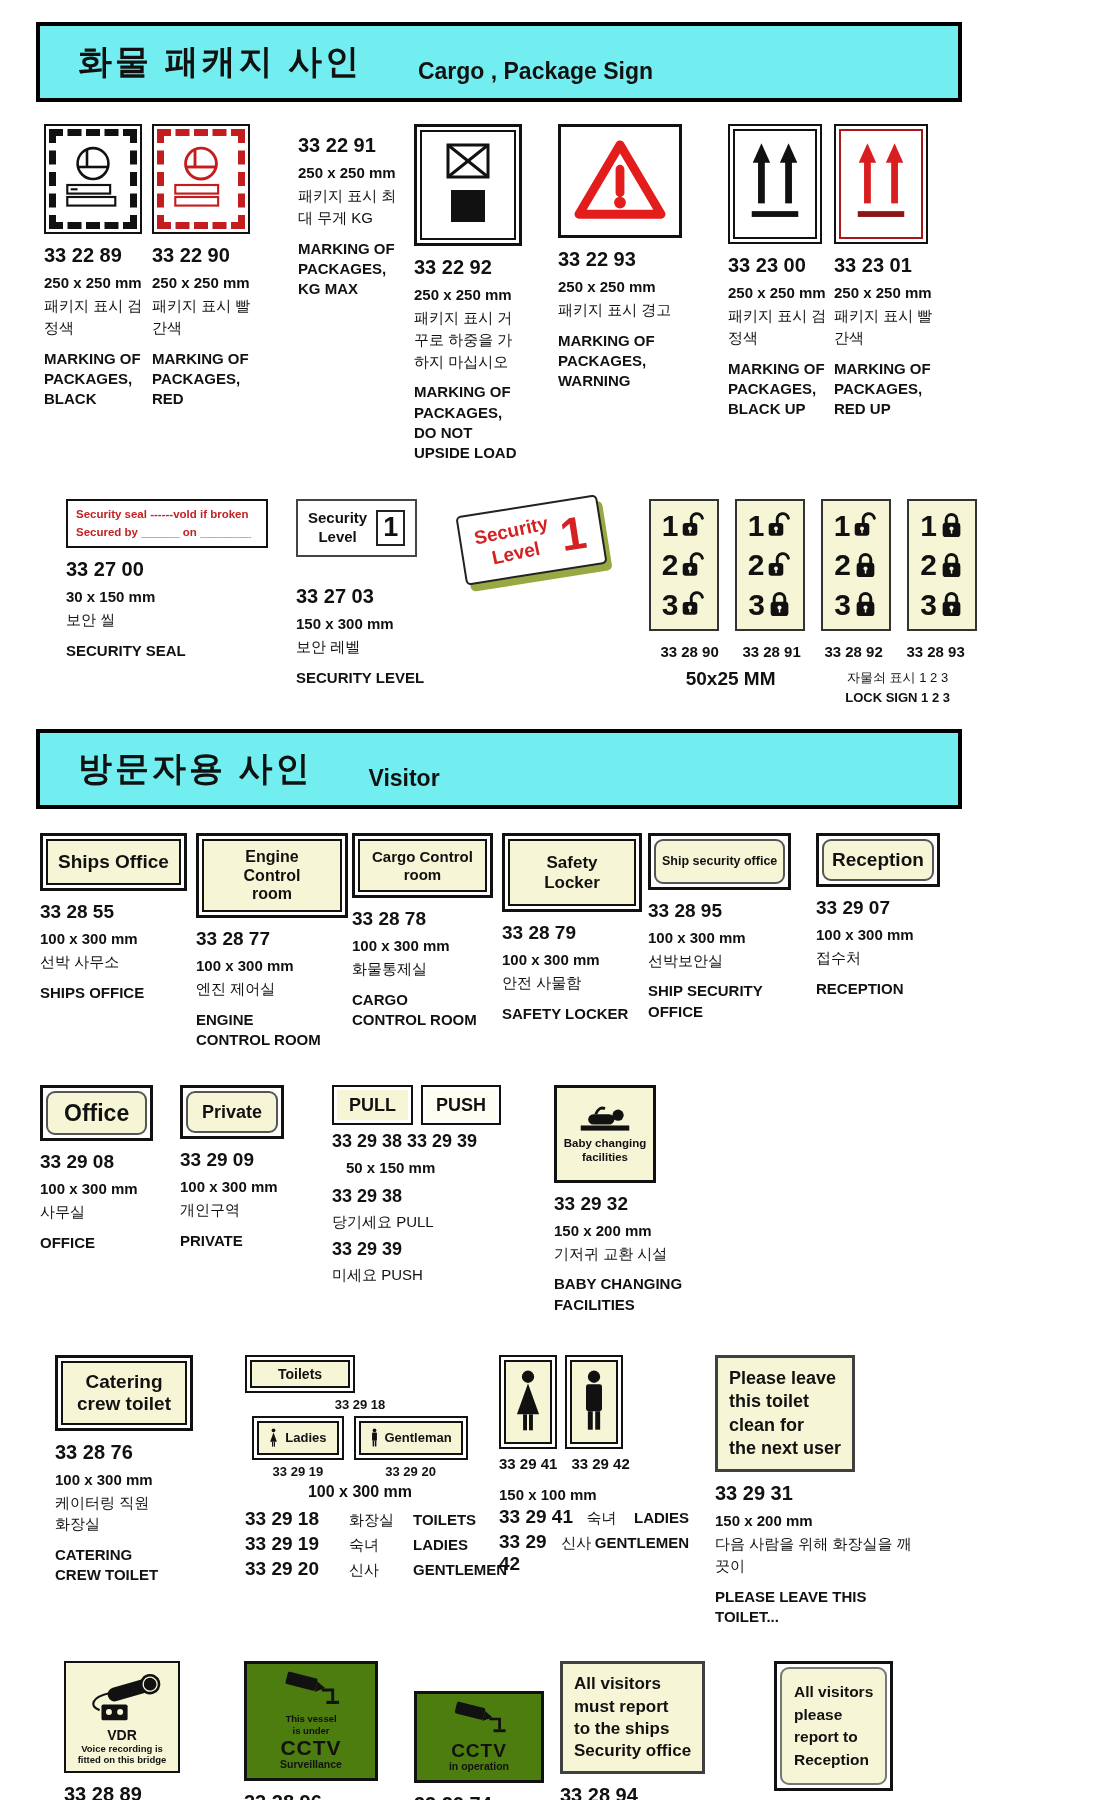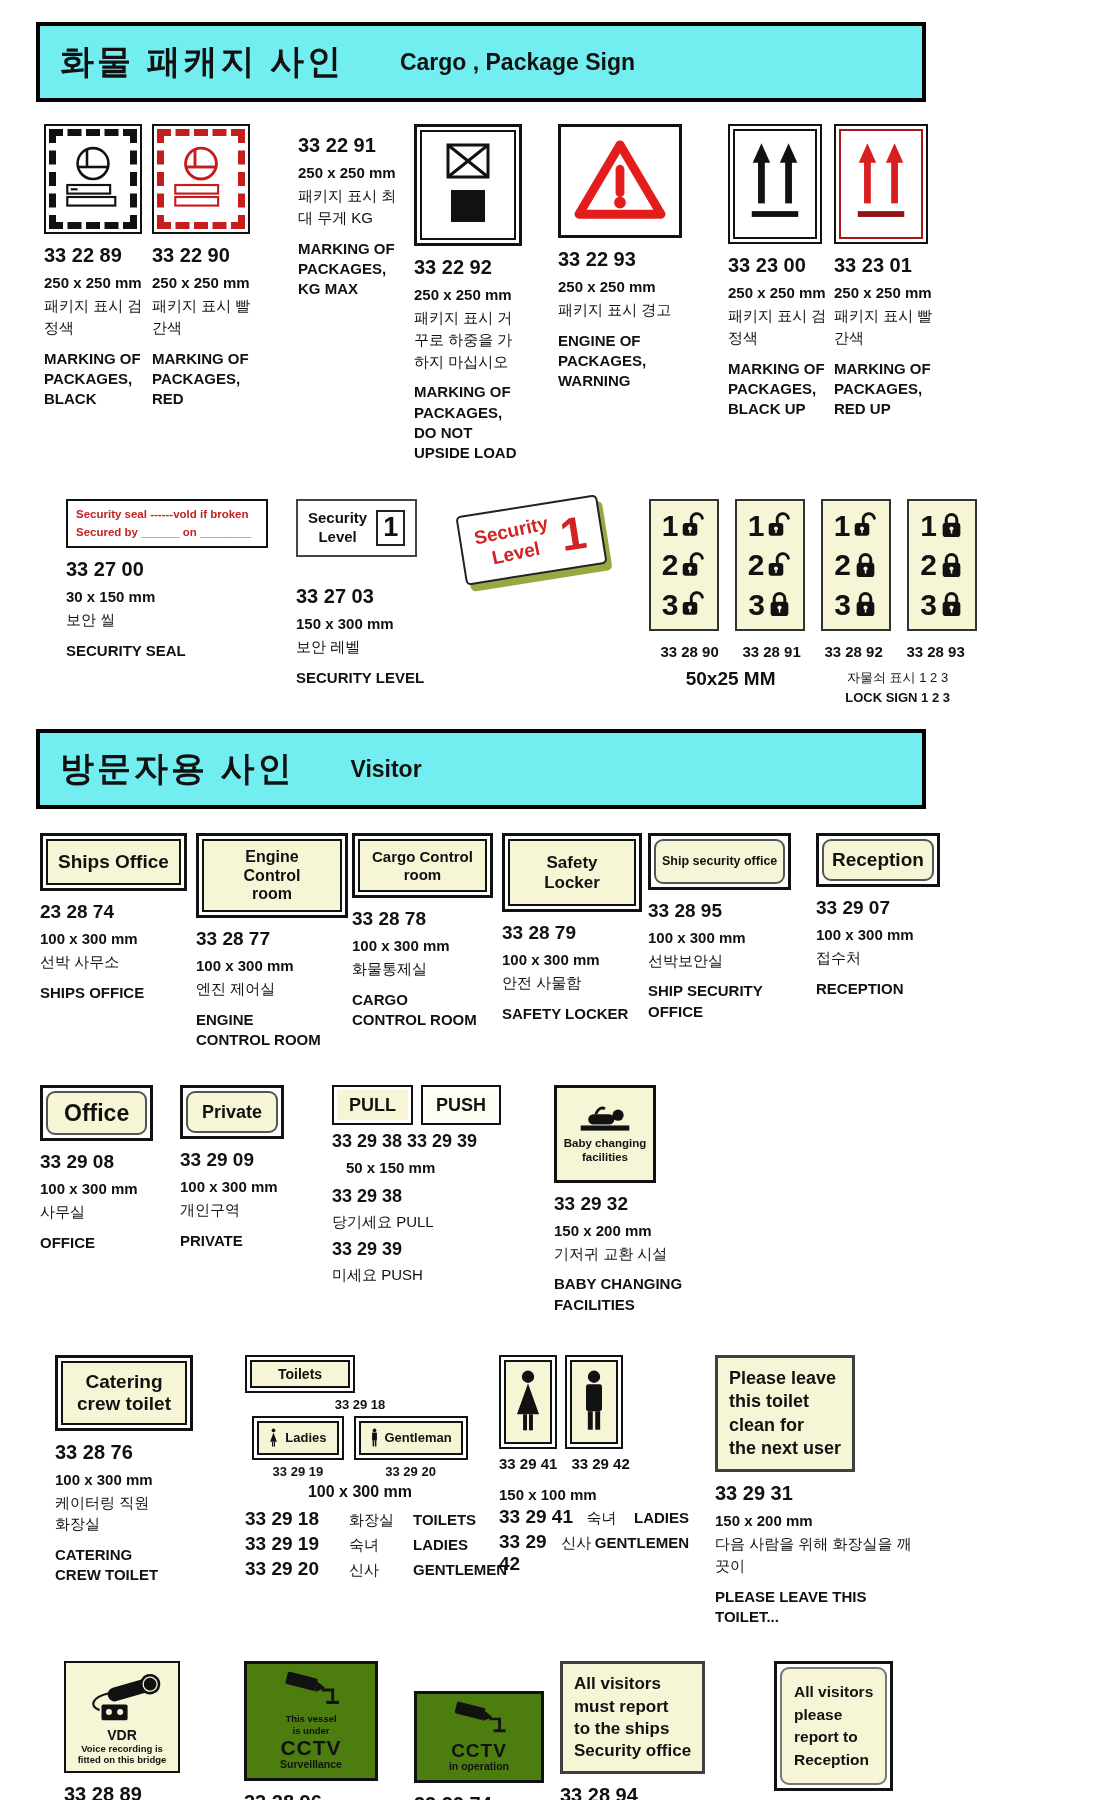--- a/index.html
+++ b/index.html
@@ -1,19 +1,19 @@
 <!DOCTYPE html>
 <html><head>
 <meta charset="utf-8">
 <style>
   html,body{margin:0;padding:0;background:#fff;}
   .page{width:1097px;height:1800px;background:#fff;position:relative;overflow:hidden;
         font-family:"Liberation Sans",sans-serif;color:#111;}
   .band{margin:22px 0 0 36px;width:842px;background:#72eef0;border:4px solid #000;
-        padding:13px 20px;display:flex;align-items:center;gap:56px;}
+        padding:13px 38px;display:flex;align-items:flex-end;gap:56px;}
   .band .kt{font-size:34px;font-weight:bold;letter-spacing:3px;}
   .band .et{font-size:23px;font-weight:bold;}
   .row{display:flex;align-items:flex-start;}
   .col{display:flex;flex-direction:column;}
   .code{font-weight:bold;font-size:20px;margin-top:10px;white-space:pre-line;}
   .size{font-weight:bold;font-size:15px;margin-top:7px;}
   .ko{font-size:15px;margin-top:4px;line-height:1.45;white-space:pre-line;}
   .en{font-weight:bold;font-size:15px;margin-top:10px;line-height:1.35;white-space:pre-line;}
   
   .hatch-outer{border:2px solid #111;background:#fff;padding:3px;width:88px;}
@@ -152,21 +152,21 @@
       <div class="warnsign">
         <svg viewBox="0 0 100 92" width="98" height="90">
           <path d="M50 9 L92 80 L8 80 Z" fill="none" stroke="#e31c1c" stroke-width="9" stroke-linejoin="round"></path>
           <line x1="50" y1="34" x2="50" y2="58" stroke="#e31c1c" stroke-width="9" stroke-linecap="round"></line>
           <circle cx="50" cy="68" r="6" fill="#e31c1c"></circle>
         </svg>
       </div>
       <div class="code">33 22 93</div>
       <div class="size">250 x 250 mm</div>
       <div class="ko">패키지 표시 경고</div>
-      <div class="en">ENGINE OF PACKAGES, WARNING</div>
+      <div class="en">MARKING OF PACKAGES, WARNING</div>
     </div>
 
     <div class="col" style="width:100px;margin-left:50px;">
       <div class="upsign" style="align-self:flex-start;">
         <div class="upsign-inner">
           <svg viewBox="0 0 64 92" width="62" height="90">
             <polygon points="18,4 9,24 27,24" fill="#111"></polygon>
             <rect x="14.5" y="22" width="7" height="44" fill="#111"></rect>
             <polygon points="46,4 37,24 55,24" fill="#111"></polygon>
             <rect x="42.5" y="22" width="7" height="44" fill="#111"></rect>
@@ -377,21 +377,21 @@
   <div class="band">
     <span class="kt">방문자용 사인</span>
     <span class="et">Visitor</span>
   </div>
 
   <div class="row" style="margin:24px 0 0 40px;">
     <div class="col" style="width:150px;">
       <div class="plaque">
           <div class="plaque-inner" style="font-size:19px;padding:10px 10px;">Ships Office</div>
         </div>
-      <div class="code" style="font-size:19px;">23 28 74</div>
+      <div class="code" style="font-size:19px;">33 28 55</div>
       <div class="size">100 x 300 mm</div>
       <div class="ko">선박 사무소</div>
       <div class="en">SHIPS OFFICE</div>
     </div>
     <div class="col" style="width:152px;margin-left:6px;">
       <div class="plaque">
           <div class="plaque-inner" style="font-size:16px;">Engine Control
 room</div>
         </div>
       <div class="code" style="font-size:19px;">33 28 77</div>

